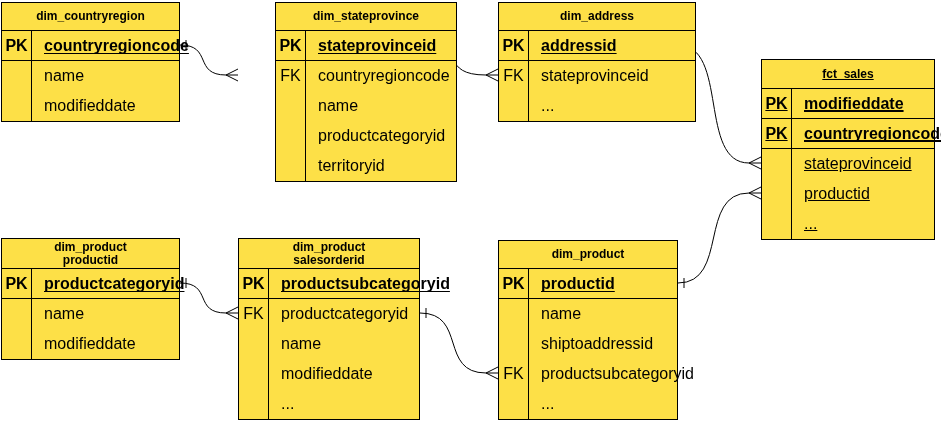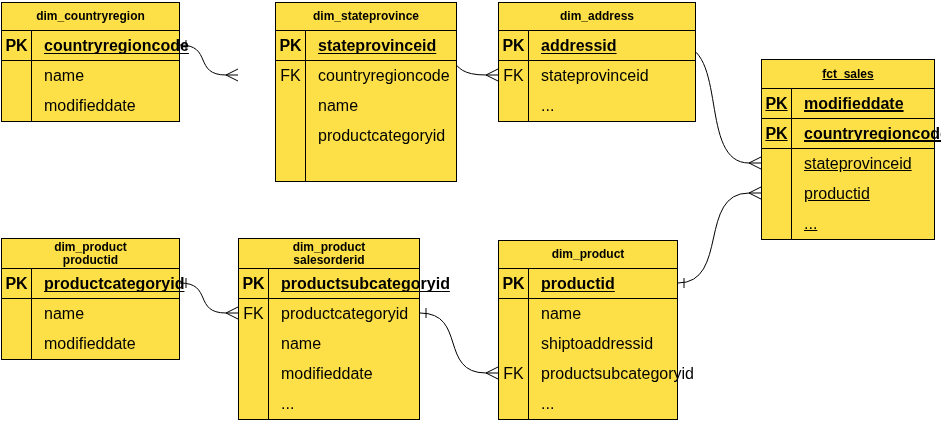--- a/index.html
+++ b/index.html
@@ -142,20 +142,21 @@
     <div class="row">
       <div class="key"></div>
       <div class="field">name</div>
     </div>
     <div class="row">
       <div class="key"></div>
       <div class="field">productcategoryid</div>
     </div>
     <div class="row">
       <div class="key"></div>
+      <div class="field">territoryid</div>
     </div>
   </div>
 
   <div class="tbl" style="left:498px; top:2px; width:198px;">
     <div class="tbl-title">
         <span>dim_address</span>
       </div>
     <div class="row pk">
       <div class="key">PK</div>
       <div class="field">addressid</div>

